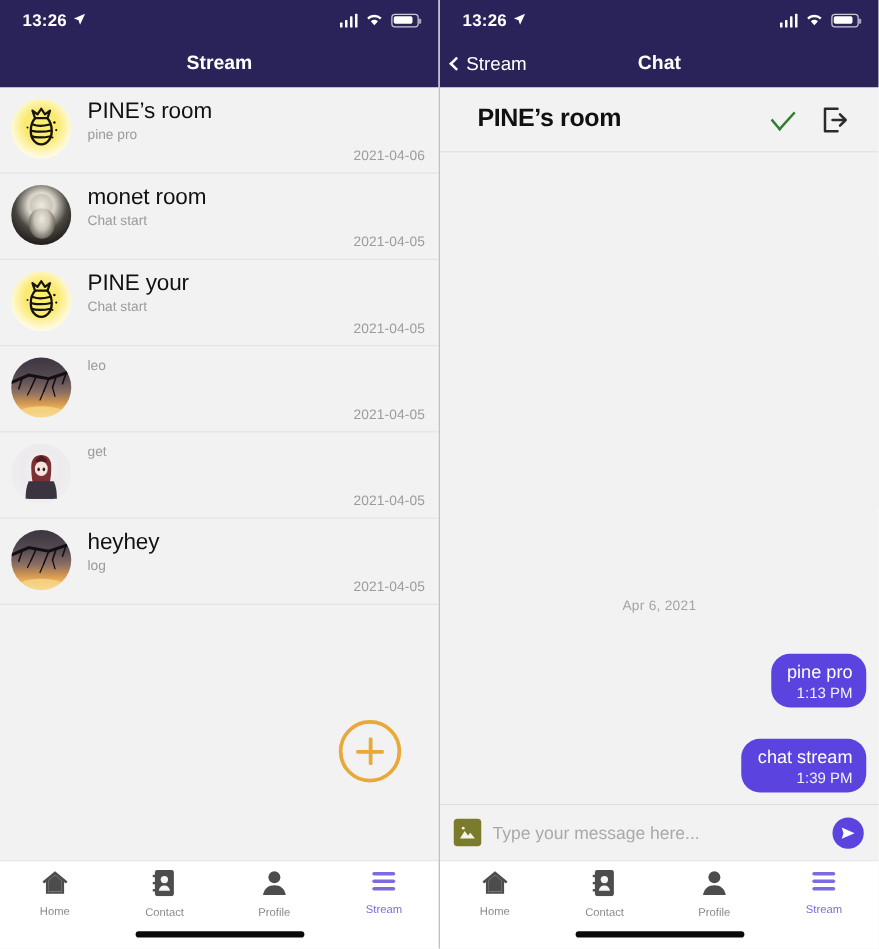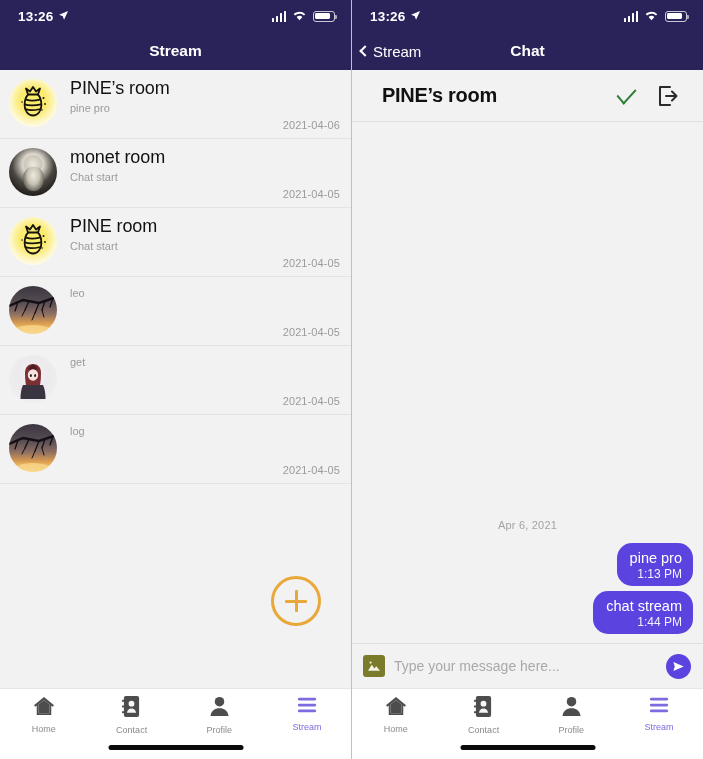--- a/index.html
+++ b/index.html
@@ -120,20 +120,21 @@
     display:block; width:19px; height:11px;
     border-left:2.5px solid #2e7d32; border-bottom:2.5px solid #2e7d32;
     transform:rotate(-48deg) skewX(-8deg); margin-top:-5px;
   }
   .exit-ic { width:24px; height:24px; }
 
   .chatbody {
     flex:1 1 auto; background:#f2f2f2; position:relative;
     padding:0 10px 4px 10px; display:flex; flex-direction:column;
     justify-content:flex-end;
+    gap:20px;
   }
   .daysep { font-size:11px; color:#a3a3a3; text-align:center; margin-bottom:12px; letter-spacing:.2px; }
   .msgrow { display:flex; justify-content:flex-end; margin-bottom:5px; }
   .bubble {
     background:#5b43e0; color:#fff; border-radius:15px;
     padding:6px 11px 5px 13px; max-width:72%;
     text-align:right;
   }
   .btext { font-size:14.5px; line-height:18px; }
   .btime { font-size:12px; line-height:13px; opacity:.92; margin-top:1px; }
@@ -256,21 +257,21 @@
               <path d="M17.3 20.6c2.6 1 8.6 1.2 13.4 0M16 25.4c2.6 1.2 10 1.4 16 0M16.6 30c2.4 1.2 9 1.4 14.8 0"></path>
             </g>
             <g fill="#16130c">
                 <circle cx="34.5" cy="19" r="1"></circle>
                 <circle cx="36" cy="25" r=".9"></circle>
                 <circle cx="33" cy="31" r=".8"></circle>
                 <circle cx="13" cy="23" r=".8"></circle>
               </g>
           </svg>
         </div>
-        <div class="rname">PINE room</div>
+        <div class="rname">PINE your</div>
         <div class="rsub">Chat start</div>
         <div class="rdate">2021-04-05</div>
       </div>
 
       <div class="room">
         <div class="avatar av-tree">
           <svg class="branch" viewBox="0 0 48 48" width="48" height="48">
             <g stroke="#140f14" fill="none" stroke-linecap="round">
               <path d="M48 11 30 17 14 14 0 20" stroke-width="2.4"></path>
               <path d="M30 17 26 27M36 15 33 24M20 15 16 24M44 12 41 21M9 16 6 25" stroke-width="1.3"></path>
@@ -305,20 +306,21 @@
         <div class="avatar av-tree">
           <svg class="branch" viewBox="0 0 48 48" width="48" height="48">
             <g stroke="#140f14" fill="none" stroke-linecap="round">
               <path d="M48 11 30 17 14 14 0 20" stroke-width="2.4"></path>
               <path d="M30 17 26 27M36 15 33 24M20 15 16 24M44 12 41 21M9 16 6 25" stroke-width="1.3"></path>
               <path d="M26 27 23 34M33 24 35 31M16 24 13 30" stroke-width="1"></path>
             </g>
             <ellipse cx="24" cy="48" rx="22" ry="9" fill="#f7d486" opacity=".85"></ellipse>
           </svg>
         </div>
+        <div class="rname">heyhey</div>
         <div class="rsub">log</div>
         <div class="rdate">2021-04-05</div>
       </div>
 
       <div class="fab"></div>
     </div>
 
     <div class="tabbar">
       <div class="tab">
         <span>
@@ -425,21 +427,21 @@
       <div class="msgrow">
         <div class="bubble">
           <div class="btext">pine pro</div>
           <div class="btime">1:13 PM</div>
         </div>
       </div>
 
       <div class="msgrow">
         <div class="bubble">
           <div class="btext">chat stream</div>
-          <div class="btime">1:44 PM</div>
+          <div class="btime">1:39 PM</div>
         </div>
       </div>
     </div>
 
     <div class="composer">
       <span class="imgbtn">
         <svg width="14" height="12" viewBox="0 0 16 14">
             <path d="M1 12.5 5.4 5.6l3.1 4.3 2.1-2.6L15 12.5z" fill="#f4f4e6"></path>
             <circle cx="4" cy="3" r="1.3" fill="#f4f4e6"></circle>
           </svg>

